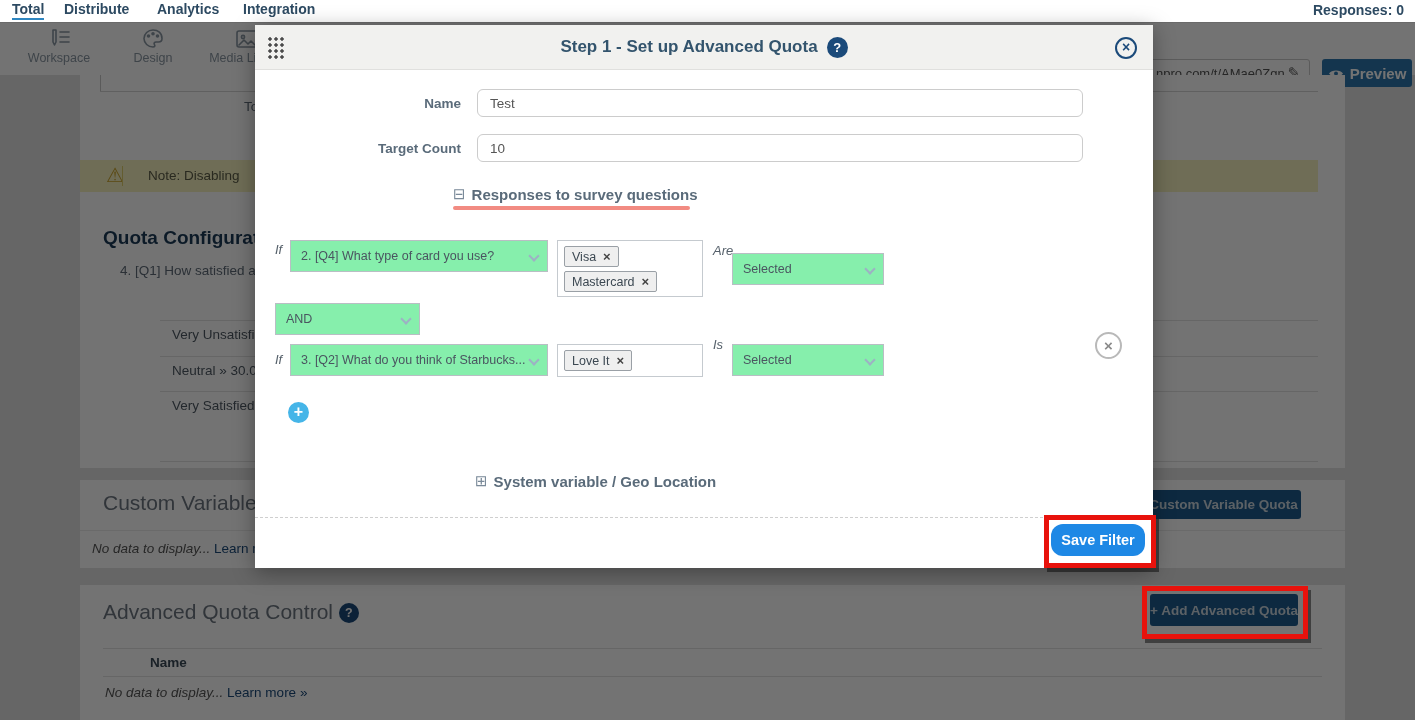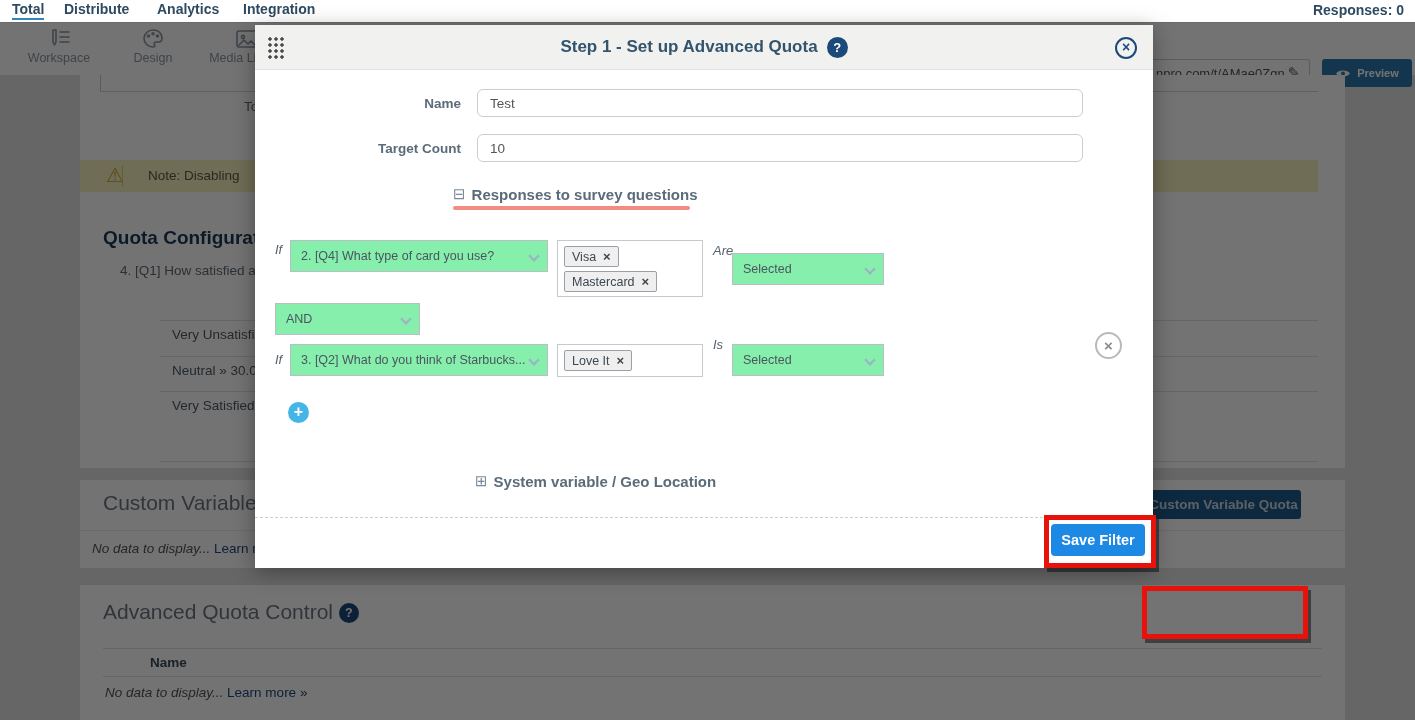--- a/index.html
+++ b/index.html
@@ -13,21 +13,21 @@
   #responses-count{position:absolute;right:11px;top:2px;font-size:14px;font-weight:700;color:#2d4a62}
 
   
   #toolbar{position:absolute;left:0;top:22px;width:1415px;height:53px;background:#ffffff;border-top:1px solid #ececec}
   .tool-item{position:absolute;top:6px;width:94px;text-align:center;color:#8a97a3;cursor:pointer}
   .tool-item svg{display:block;margin:0 auto;stroke:#8a97a3;fill:none;stroke-width:1.6;stroke-linecap:round;stroke-linejoin:round}
   .tool-label{font-size:12.5px;margin-top:2px;white-space:nowrap}
   #url-field{position:absolute;left:1098px;top:36px;width:212px;height:28px;background:#fff;border:1px solid #c9c9c9;border-radius:3px}
   #url-text{position:absolute;left:57px;top:6px;font-size:13px;color:#555;white-space:nowrap}
   #url-pencil{position:absolute;right:9px;top:4px;font-size:15px;color:#666;cursor:pointer}
-  #preview-btn{position:absolute;left:1322px;top:36px;width:90px;height:28px;background:#2e77ad;border-radius:3px;color:#fff;font-size:11px;font-weight:700;display:flex;align-items:center;justify-content:center;gap:6px;cursor:pointer}
+  #preview-btn{position:absolute;left:1322px;top:36px;width:90px;height:28px;background:#2e77ad;border-radius:3px;color:#fff;font-size:15px;font-weight:700;display:flex;align-items:center;justify-content:center;gap:6px;cursor:pointer}
 
   
   .card{position:absolute;background:#ffffff}
   #card1{left:80px;top:75px;width:1265px;height:393px}
   #card2{left:80px;top:480px;width:1265px;height:88px}
   #card3{left:80px;top:585px;width:1265px;height:135px}
   .divider{position:absolute;height:1px;background:#e3e3e3}
   #note-banner{position:absolute;left:0;top:85px;width:1238px;height:32px;background:#f5f1bf}
   #note-banner .warn{position:absolute;left:26px;top:3px;font-size:20px;color:#c9a227}
   #note-banner .vsep{position:absolute;left:42px;top:6px;width:1px;height:20px;background:#ddcf6a}
@@ -63,21 +63,21 @@
   .cond-label{position:absolute;font-size:13px;font-style:italic;color:#55606a}
   .cond-select{position:absolute;height:32px;border:1px solid #b9bec4;background:#86efac;display:flex;align-items:center;padding:0 26px 0 10px;font-size:12.5px;color:#4a5560;white-space:nowrap;overflow:hidden;cursor:pointer}
   .chev{position:absolute;right:9px;top:11px;width:8px;height:8px;border-right:2px solid #9db1c4;border-bottom:2px solid #9db1c4;transform:rotate(45deg)}
   .tagbox{position:absolute;border:1px solid #c5cacf;background:#fff;padding:3px 4px}
   .tag{display:inline-flex;align-items:center;gap:7px;background:#efefef;border:1px solid #9aa0a6;border-radius:2px;padding:2px 7px;font-size:12.5px;color:#3c4852;margin:2px;white-space:nowrap}
   .tag .x{font-weight:700;color:#444;font-size:13px;cursor:pointer}
 
   #remove-cond{position:absolute;left:840px;top:307px;width:27px;height:27px;border:2px solid #b9b9b9;border-radius:50%;color:#8a8a8a;font-size:15px;font-weight:700;display:flex;align-items:center;justify-content:center;cursor:pointer}
   #add-cond{position:absolute;left:33px;top:377px;width:21px;height:21px;border-radius:50%;background:#45b5e8;color:#fff;font-size:16px;font-weight:700;line-height:20px;text-align:center;cursor:pointer}
   #dashed-sep{position:absolute;left:0;top:492px;width:898px;border-top:1px dashed #cfcfcf}
-  #save-filter{position:absolute;left:796px;top:499px;width:94px;height:32px;background:#1e88e5;border-radius:4px;color:#fff;font-size:14.5px;font-weight:700;display:flex;align-items:center;justify-content:center;cursor:pointer}
+  #save-filter{position:absolute;left:796px;top:499px;width:94px;height:32px;background:#1e88e5;border-radius:12px;color:#fff;font-size:14.5px;font-weight:700;display:flex;align-items:center;justify-content:center;cursor:pointer}
 
   
   .redbox{position:absolute;border:5px solid #e8120c;z-index:300;box-shadow:3px 4px 0 rgba(0,0,0,.45)}
   #redbox-save{left:1044px;top:515px;width:112px;height:53px}
   #redbox-add{left:1142px;top:586px;width:166px;height:53px}
 </style>
 </head>
 <body>
 
 <div id="topnav">
@@ -159,20 +159,21 @@
     <span class="nd">No data to display...</span>
     <span class="lm">Learn more »</span>
   </div>
 </div>
 
 <div id="card3" class="card">
   <div class="card-heading" style="top:15px">
     <span>Advanced Quota Control</span>
     <span class="help-circle">?</span>
   </div>
+  <div class="navy-btn" style="left:1070px;top:9px;width:148px;height:32px">+ Add Advanced Quota</div>
   <div class="divider" style="left:23px;top:63px;width:1219px"></div>
   <div style="position:absolute;left:70px;top:70px;font-size:13.5px;font-weight:700;color:#3a4a58">Name</div>
   <div class="divider" style="left:23px;top:91px;width:1219px"></div>
   <div class="nodata" style="left:25px;top:100px">
     <span class="nd">No data to display...</span>
     <span class="lm">Learn more »</span>
   </div>
 </div>
 
 <div id="backdrop"></div>

